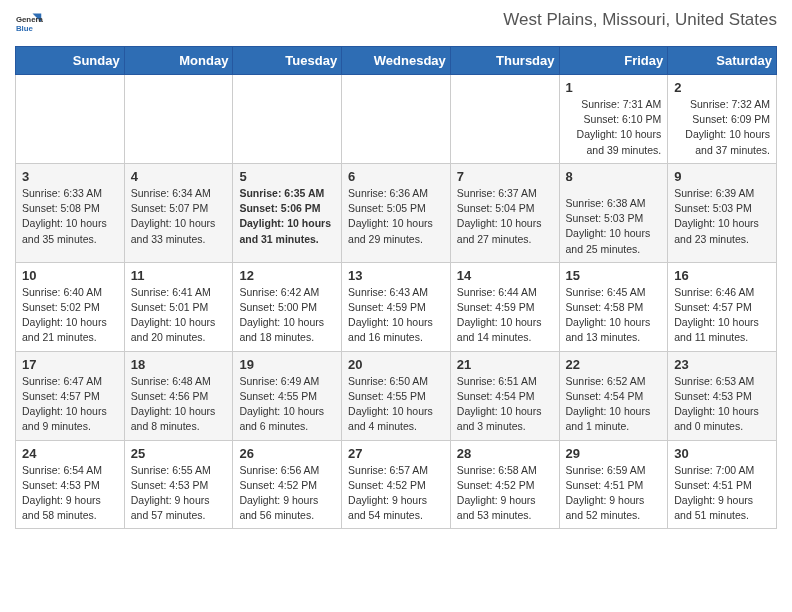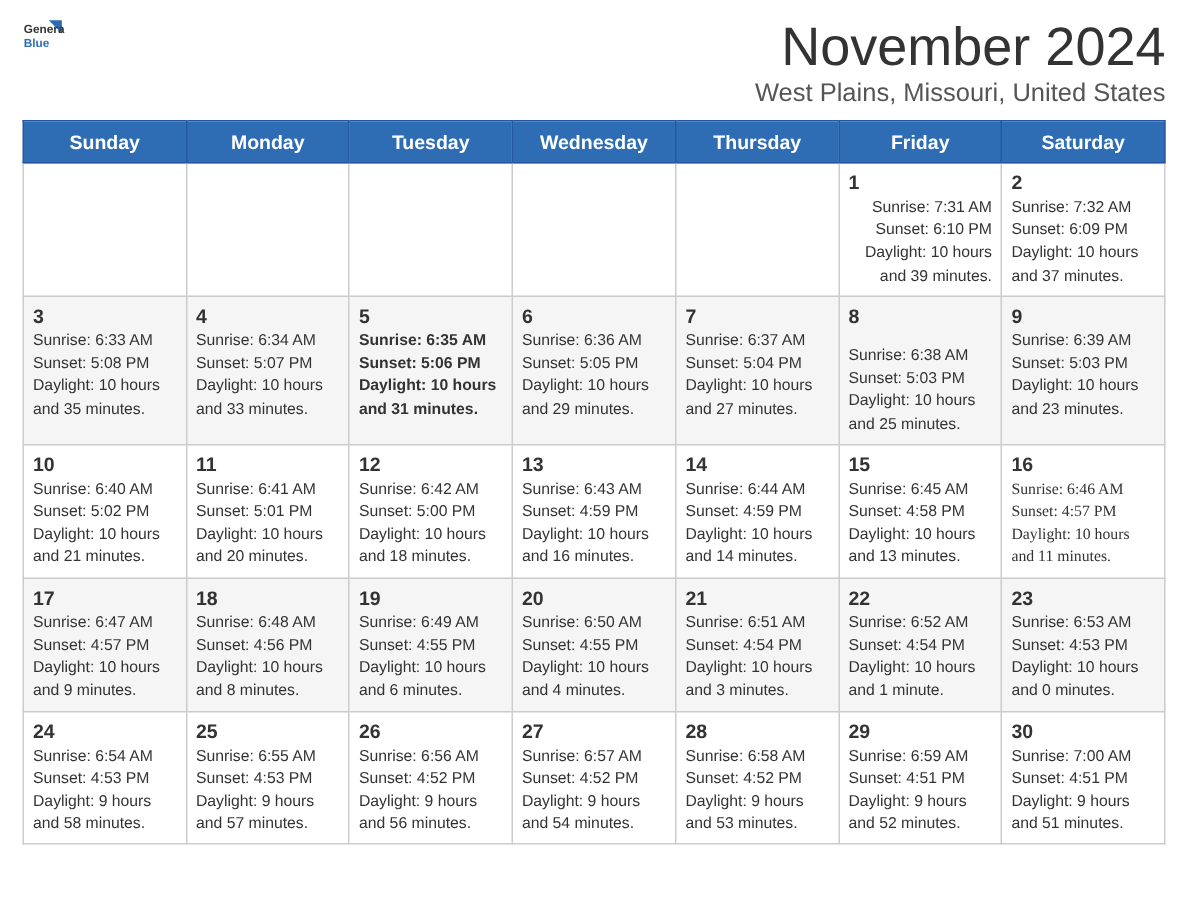--- a/index.html
+++ b/index.html
@@ -38,22 +38,22 @@
       color: #555;
     }
     .calendar {
       width: 100%;
       border-collapse: collapse;
       border: 1px solid #ccc;
     }
     .calendar th {
       background-color: #2e6db4;
       color: #fff;
-      text-align: center;
-      padding: 6px 18px;
+      text-align: right;
+      padding: 6px 4px;
       font-size: 13px;
       font-weight: bold;
       border: 1px solid #2558a0;
     }
     .calendar td {
       vertical-align: top;
       border: 1px solid #ccc;
       padding: 5px 6px;
       width: calc(100%/7);
       min-height: 80px;
@@ -85,21 +85,20 @@
 <div class="header">
   <div class="logo">
     <svg class="logo-icon" viewBox="0 0 32 32">
       <rect x="0" y="0" width="32" height="32" fill="white"></rect>
       <polygon points="20,4 30,4 30,14" fill="#2e6db4"></polygon>
       <text x="1" y="14" font-size="9" font-weight="bold" fill="#333" font-family="Arial">General</text>
       <text x="1" y="24" font-size="9" font-weight="bold" fill="#2e6db4" font-family="Arial">Blue</text>
     </svg>
   </div>
   <div class="title-block">
-    <div class="month-title">November 2024</div>
     <div class="location">West Plains, Missouri, United States</div>
   </div>
 </div>
 
 <table class="calendar">
   <thead>
     <tr id="header-row">
     <th>Sunday</th>
         <th>Monday</th>
         <th>Tuesday</th>
@@ -117,21 +116,21 @@
         <td class="empty-cell"></td>
         <td class="empty-cell"></td>
         <td>
           <span class="day-num">1</span>
           <div class="day-info" style="white-space: pre-line; text-align: right;">Sunrise: 7:31 AM
 Sunset: 6:10 PM
 Daylight: 10 hours and 39 minutes.</div>
         </td>
         <td>
           <span class="day-num">2</span>
-          <div class="day-info" style="white-space: pre-line;">Sunrise: 7:32 AM
+          <div class="day-info" style="white-space: pre-line; text-align: right;">Sunrise: 7:32 AM
 Sunset: 6:09 PM
 Daylight: 10 hours and 37 minutes.</div>
         </td>
       </tr>
       <tr>
         <td>
           <span class="day-num">3</span>
           <div class="day-info" style="white-space: pre-line;">Sunrise: 6:33 AM
 Sunset: 5:08 PM
 Daylight: 10 hours and 35 minutes.</div>
@@ -205,21 +204,21 @@
 Daylight: 10 hours and 14 minutes.</div>
         </td>
         <td>
           <span class="day-num">15</span>
           <div class="day-info" style="white-space: pre-line;">Sunrise: 6:45 AM
 Sunset: 4:58 PM
 Daylight: 10 hours and 13 minutes.</div>
         </td>
         <td>
           <span class="day-num">16</span>
-          <div class="day-info" style="white-space: pre-line; font-family: Liberation Serif, serif;">Sunrise: 6:46 AM
+          <div class="day-info" style="white-space: pre-line;">Sunrise: 6:46 AM
 Sunset: 4:57 PM
 Daylight: 10 hours and 11 minutes.</div>
         </td>
       </tr>
       <tr>
         <td>
           <span class="day-num">17</span>
           <div class="day-info" style="white-space: pre-line;">Sunrise: 6:47 AM
 Sunset: 4:57 PM
 Daylight: 10 hours and 9 minutes.</div>

